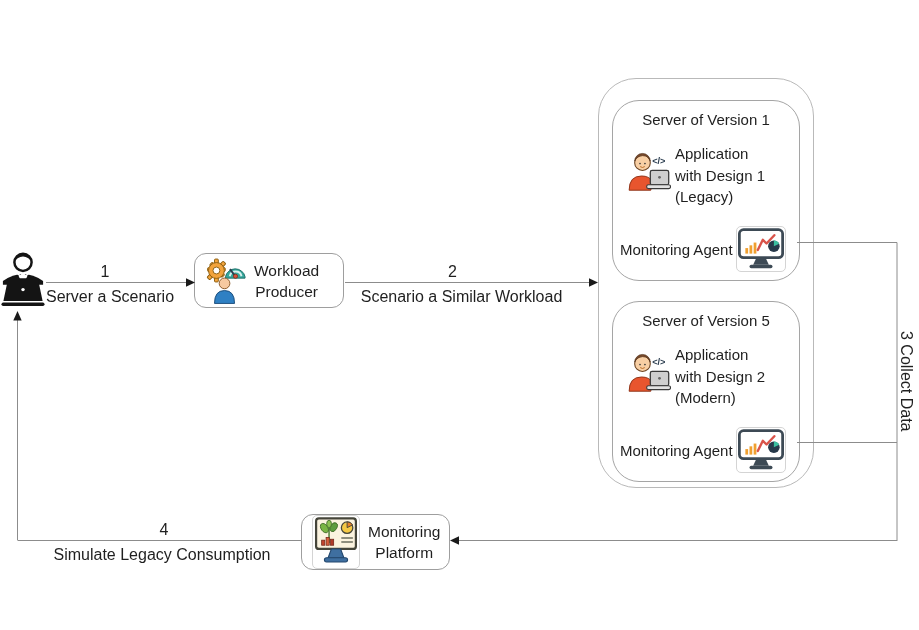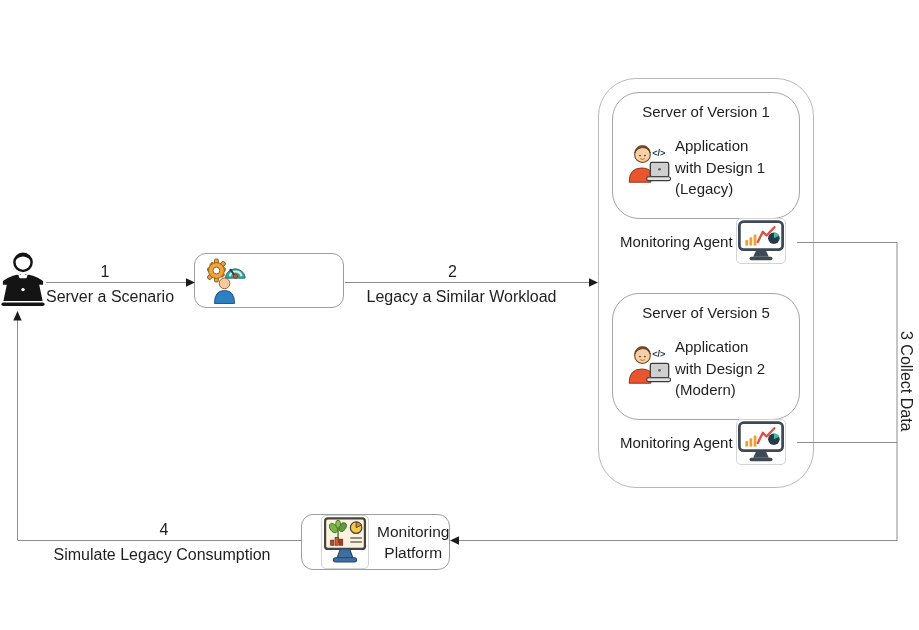--- a/index.html
+++ b/index.html
@@ -14,22 +14,22 @@
   .box{
     position:absolute;background:#fff;border:1px solid #9e9e9e;border-radius:12px;
     box-sizing:border-box;display:flex;align-items:center;z-index:2;
   }
   .box .boxlabel{font-size:15.5px;line-height:21px;text-align:center;}
   .outer{
     position:absolute;left:598px;top:78px;width:216px;height:410px;
     border:1px solid #b9b9b9;border-radius:38px;background:#fff;box-sizing:border-box;z-index:1;
   }
   .server{
-    position:absolute;left:612px;width:188px;height:127px;background:#fff;
-    border:1px solid #a5a5a5;border-radius:27px;box-sizing:border-box;z-index:2;
+    position:absolute;left:612px;width:188px;height:181px;background:#fff;
+    border:1px solid #a5a5a5;border-radius:27px;box-sizing:border-box;z-index:2;margin-top:8px;
   }
   .server-title{position:absolute;top:10px;left:0;right:0;text-align:center;font-size:15px;}
   .dev{position:absolute;left:12px;top:46px;}
   .app{position:absolute;left:62px;top:42px;width:120px;text-align:left;font-size:15px;line-height:21.5px;}
   .agent-row{position:absolute;left:5px;top:125px;width:180px;height:46px;display:flex;align-items:center;}
   .agent-label{font-size:15px;margin-left:2px;}
   .icon-tile{display:inline-block;border:1px solid #d4d4d4;border-radius:5px;padding:1px;margin-left:3px;background:#fff;line-height:0;}
   .vlabel{
     position:absolute;left:897px;top:331px;font-size:16px;z-index:2;
     writing-mode:vertical-rl;text-orientation:mixed;
@@ -92,24 +92,26 @@
           <circle cx="13" cy="13" r="3.6" fill="#ffffff"></circle>
         </g>
         <path d="M22.5 19.5 A10.5 10.5 0 0 1 43 19.5 L43 21 L22.5 21 Z" fill="#35a79c" stroke="#1f6f68" stroke-width="1"></path>
         <path d="M27 19 A6.3 6.3 0 0 1 39.3 19" fill="none" stroke="#d8f0ed" stroke-width="2"></path>
         <line x1="32.8" y1="19" x2="27.2" y2="11.5" stroke="#2c3e50" stroke-width="2"></line>
         <circle cx="33" cy="19" r="2.2" fill="#d94f3d" stroke="#7e2c12" stroke-width="0.8"></circle>
         <circle cx="21.5" cy="26.5" r="5.6" fill="#f6c9a0" stroke="#8a5a2a" stroke-width="1"></circle>
         <path d="M11 47.5 Q11 34 21.5 34 Q32 34 32 47.5 Z" fill="#2f80c3" stroke="#1b4d7a" stroke-width="1"></path>
       </svg>
     </span>
+    <div class="boxlabel pre">Workload
+Producer</div>
   </div>
 
   <div class="label" style="left:385px;top:262px;width:135px;">2</div>
-  <div class="label" style="left:345px;top:287px;width:233px;">Legacy a Similar Workload</div>
+  <div class="label" style="left:345px;top:287px;width:233px;">Scenario a Similar Workload</div>
 
   <div class="outer"></div>
 
   <div class="server" style="top:92px;">
     <div class="server-title">Server of Version 1</div>
     <span class="dev">
       <svg width="46" height="46" viewBox="0 0 50 48">
         <circle cx="19" cy="16" r="8.5" fill="#f8cfa4" stroke="#6b4423" stroke-width="1.2"></circle>
         <path d="M10.5 14.5 A8.5 8.5 0 0 1 27.5 14.5 Q26.5 10.5 23 9 Q19 7.5 15 9.5 Q11.5 11 10.5 14.5 Z" fill="#7a4a2b" stroke="#4c2d17" stroke-width="0.7"></path>
         <circle cx="16.3" cy="17" r="0.9" fill="#333333"></circle>
@@ -175,21 +177,21 @@
           <path d="M39 19.5 L39 13.2 A6.3 6.3 0 0 1 44.8 16.9 Z" fill="#3bbfa0"></path>
           <path d="M20 32 H30 L33.5 39.5 H16.5 Z" fill="#3d4a55"></path>
           <rect x="12.5" y="39.5" width="25" height="3.8" rx="1.9" fill="#3d4a55"></rect>
         </svg>
       </span>
     </div>
   </div>
 
   <div class="vlabel">3 Collect Data</div>
 
-  <div class="box" style="left:301px;top:514px;width:149px;height:56px;padding-left:16px;gap:8px;">
+  <div class="box" style="left:301px;top:514px;width:149px;height:56px;padding-left:7px;gap:8px;">
     <span class="icon-tile">
       <svg width="44" height="50" viewBox="0 0 46 54">
         <rect x="1.5" y="1.5" width="43" height="33" rx="3" fill="#fbf3df" stroke="#45453a" stroke-width="2.4"></rect>
         <path d="M15.5 28 L15.5 12" stroke="#4e7d35" stroke-width="1.6" fill="none"></path>
         <ellipse cx="10.5" cy="12" rx="3.6" ry="5.6" transform="rotate(-35 10.5 12)" fill="#79b544" stroke="#3f6b26" stroke-width="0.9"></ellipse>
         <ellipse cx="20.5" cy="11" rx="3.4" ry="5.2" transform="rotate(30 20.5 11)" fill="#5d9c3e" stroke="#3f6b26" stroke-width="0.9"></ellipse>
         <ellipse cx="15.5" cy="7.5" rx="2.6" ry="4" fill="#8cc152" stroke="#3f6b26" stroke-width="0.9"></ellipse>
         <rect x="7.5" y="25" width="3.4" height="5.5" fill="#c2452f" stroke="#6e2418" stroke-width="0.8"></rect>
         <rect x="12.3" y="22" width="3.4" height="8.5" fill="#d95f3b" stroke="#6e2418" stroke-width="0.8"></rect>
         <rect x="17.1" y="24" width="3.4" height="6.5" fill="#b03a2a" stroke="#6e2418" stroke-width="0.8"></rect>

